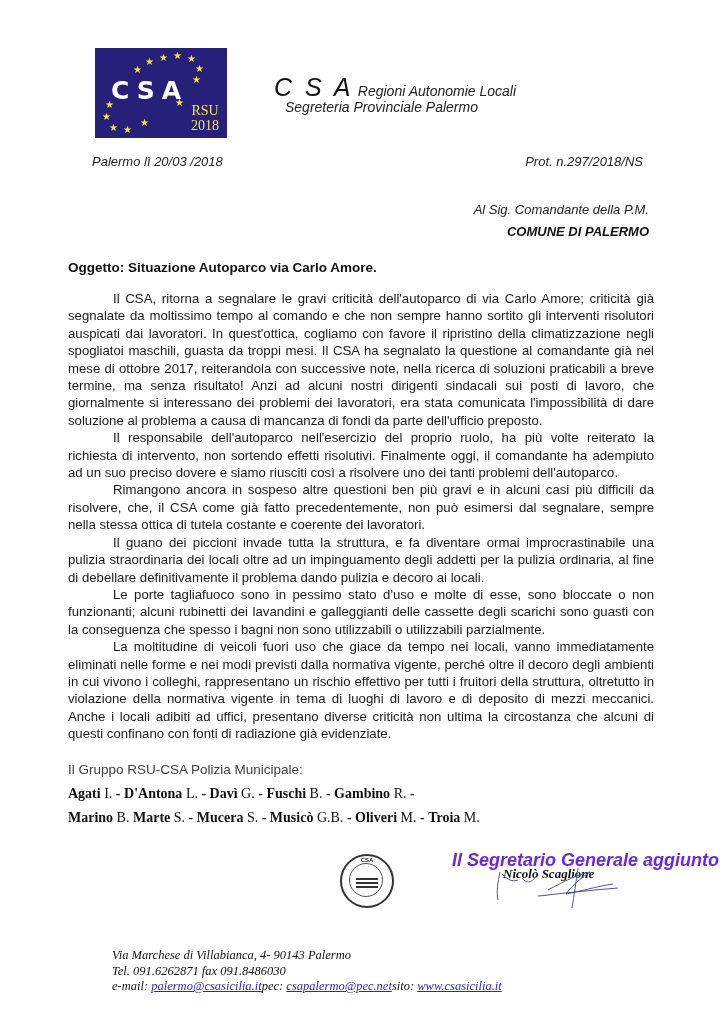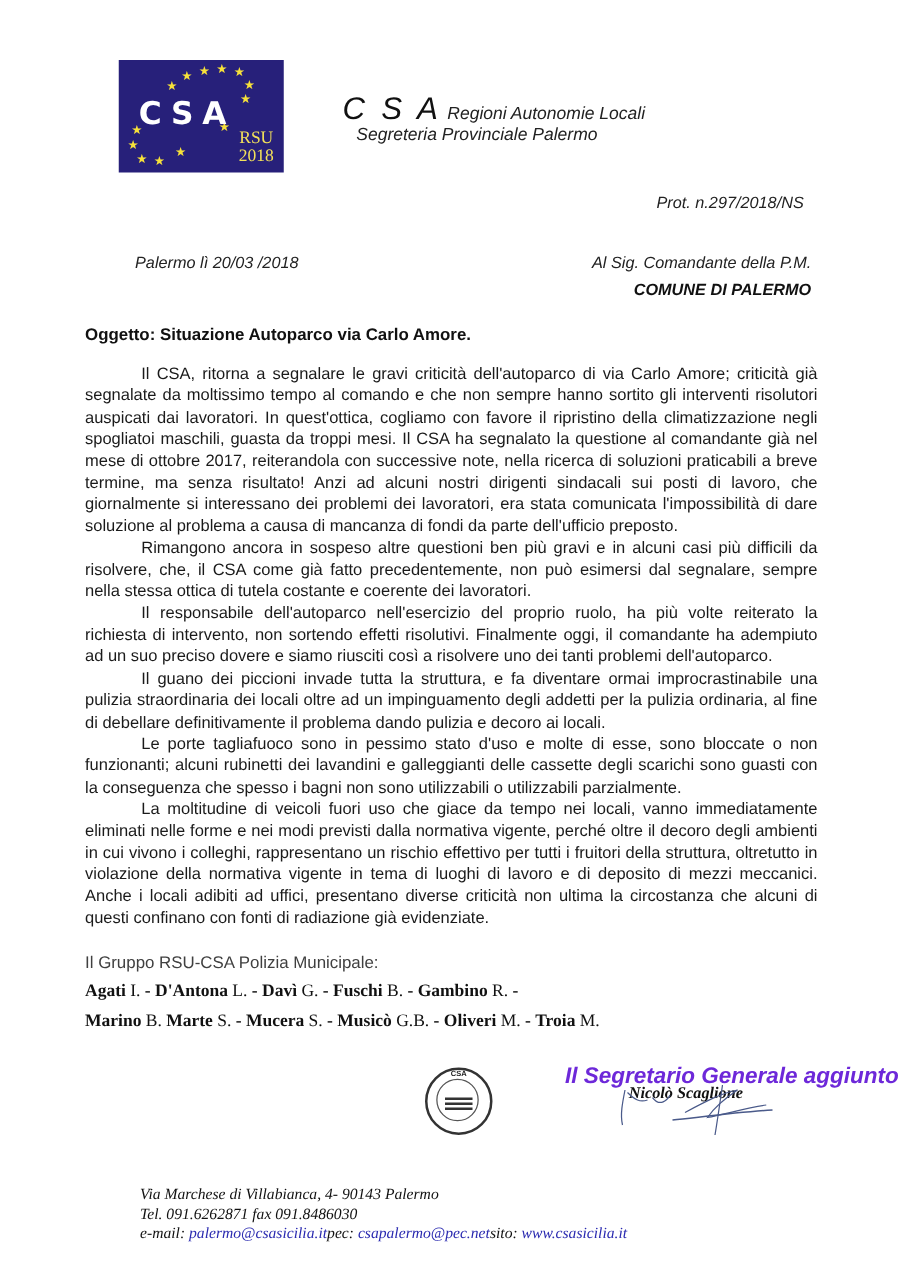--- a/index.html
+++ b/index.html
@@ -12,21 +12,21 @@
     .logo .rsu { position: absolute; left: 96px; top: 55px; font-family: "Liberation Serif", serif; font-size: 14px; color: #f3e15a; line-height: 15px; text-align: center; }
     .logo .star { position: absolute; color: #f7e13a; font-size: 10px; line-height: 10px; }
 
     
     .org { left: 274px; top: 73px; }
     .org .big { font-style: italic; font-size: 25px; letter-spacing: 3px; color: #111; }
     .org .small { font-style: italic; font-size: 14px; color: #222; }
     .org2 { left: 285px; top: 99px; font-style: italic; font-size: 14px; color: #222; }
 
     .italic13 { font-style: italic; font-size: 13px; color: #222; }
-    .date { left: 108px; top: 154px; margin-top: 48px; }
+    .date { left: 92px; top: 154px; }
     .prot { right: 77px; top: 154px; }
     .recipient { right: 71px; top: 202px; }
     .comune { right: 71px; top: 224px; font-weight: bold; font-style: italic; font-size: 13px; color: #111; }
 
     .oggetto { left: 68px; top: 260px; font-weight: bold; font-size: 13.5px; color: #111; }
 
     .body-text { left: 68px; top: 290px; width: 586px; font-size: 13.2px; line-height: 17.4px; text-align: justify; color: #1a1a1a; }
     .body-text p { margin: 0; text-indent: 45px; }
 
     .gruppo { left: 68px; top: 762px; font-size: 13.5px; color: #404040; }
@@ -38,21 +38,21 @@
     .stamp { left: 340px; top: 854px; width: 50px; height: 50px; border: 2px solid #333; border-radius: 50%; }
     .stamp .inner { position: absolute; left: 7px; top: 7px; width: 32px; height: 32px; border: 1px solid #555; border-radius: 50%; }
     .stamp .label { position: absolute; left: 0; right: 0; top: 1px; text-align: center; font-size: 6px; font-weight: bold; color: #222; }
     .stamp .bar { position: absolute; left: 14px; width: 22px; height: 2px; background: #333; }
 
     .signer { left: 452px; top: 850px; font-family: Liberation Sans, sans-serif; font-style: italic; font-weight: bold; font-size: 18px; color: #6d28d9; }
     .signer-name { left: 503px; top: 866px; font-family: "Liberation Serif", serif; font-style: italic; font-weight: bold; font-size: 13px; color: #111; }
     .signature { left: 478px; top: 860px; width: 160px; height: 50px; }
 
     .footer { left: 112px; top: 948px; font-family: "Liberation Serif", serif; font-style: italic; font-size: 12.5px; line-height: 15.5px; color: #111; }
-    .footer a { color: #2a2ab0; }
+    .footer a { color: #2a2ab0; text-decoration: underline; }
   </style>
 </head>
 <body>
 
 <div class="abs logo">
   <span class="star" style="left:50px;top:9px">★</span>
   <span class="star" style="left:64px;top:5px">★</span>
   <span class="star" style="left:78px;top:3px">★</span>
   <span class="star" style="left:92px;top:6px">★</span>
   <span class="star" style="left:100px;top:16px">★</span>
@@ -80,22 +80,22 @@
 <div class="abs italic13 date">Palermo lì 20/03 /2018</div>
 <div class="abs italic13 prot">Prot. n.297/2018/NS</div>
 
 <div class="abs italic13 recipient">Al Sig. Comandante della P.M.</div>
 <div class="abs comune">COMUNE DI PALERMO</div>
 
 <div class="abs oggetto">Oggetto: Situazione Autoparco via Carlo Amore.</div>
 
 <div class="abs body-text">
   <p>Il CSA, ritorna a segnalare le gravi criticità dell'autoparco di via Carlo Amore; criticità già segnalate da moltissimo tempo al comando e che non sempre hanno sortito gli  interventi risolutori auspicati dai lavoratori. In quest'ottica, cogliamo con favore il ripristino della climatizzazione negli spogliatoi maschili, guasta da troppi mesi. Il CSA ha segnalato la questione al comandante già nel mese di ottobre 2017, reiterandola con successive note, nella ricerca di soluzioni praticabili a breve termine, ma senza risultato! Anzi ad alcuni nostri dirigenti sindacali sui posti di lavoro, che giornalmente si interessano dei problemi dei lavoratori, era stata comunicata l'impossibilità di dare soluzione al problema a causa di  mancanza di fondi da parte dell'ufficio preposto.</p>
+  <p>Il responsabile dell'autoparco nell'esercizio del proprio ruolo, ha più volte reiterato la richiesta di intervento, non sortendo effetti risolutivi. Finalmente oggi, il comandante ha adempiuto ad un suo preciso dovere e siamo riusciti così a risolvere uno dei tanti problemi dell'autoparco.</p>
   <p>Rimangono ancora in sospeso altre questioni ben più gravi e in alcuni casi più difficili da risolvere, che, il CSA come già fatto precedentemente, non può esimersi dal  segnalare, sempre nella stessa ottica di tutela costante e coerente dei lavoratori.</p>
-  <p>Il responsabile dell'autoparco nell'esercizio del proprio ruolo, ha più volte reiterato la richiesta di intervento, non sortendo effetti risolutivi. Finalmente oggi, il comandante ha adempiuto ad un suo preciso dovere e siamo riusciti così a risolvere uno dei tanti problemi dell'autoparco.</p>
   <p>Il guano dei piccioni invade tutta la struttura, e fa diventare ormai improcrastinabile una pulizia straordinaria dei locali oltre ad un impinguamento  degli addetti per la pulizia ordinaria, al fine di debellare definitivamente il problema dando  pulizia e decoro ai locali.</p>
   <p>Le porte tagliafuoco sono in pessimo stato d'uso e molte di esse, sono bloccate o non funzionanti;  alcuni rubinetti dei lavandini e galleggianti delle cassette degli scarichi sono guasti con la conseguenza che spesso i bagni non sono utilizzabili o utilizzabili parzialmente.</p>
   <p>La moltitudine di veicoli fuori uso che giace da tempo nei locali, vanno immediatamente eliminati nelle forme e nei modi previsti dalla normativa vigente, perché oltre il decoro degli ambienti in cui vivono i colleghi, rappresentano un rischio effettivo per tutti i fruitori della struttura, oltretutto  in violazione della  normativa vigente in tema di luoghi di lavoro e di deposito di mezzi meccanici. Anche i locali adibiti ad uffici, presentano diverse criticità non ultima la circostanza che alcuni di questi confinano con fonti di radiazione già evidenziate.</p>
 </div>
 
 <div class="abs gruppo">Il Gruppo RSU-CSA Polizia Municipale:</div>
 <div class="abs names names1">
   <b>Agati</b> <span>I.</span> <b>-</b>
   <b>D'Antona</b> <span>L.</span> <b>-</b>
   <b>Davì</b> <span>G.</span> <b>-</b>

